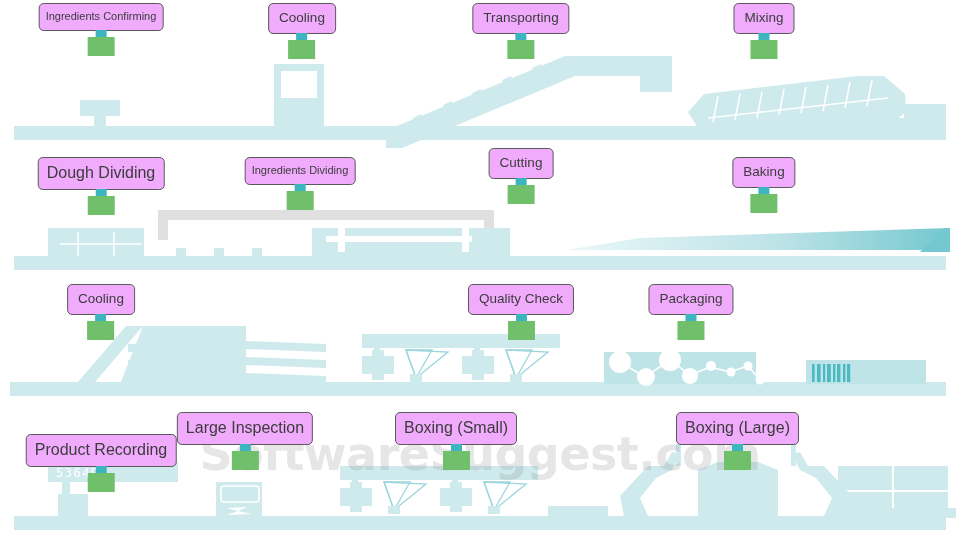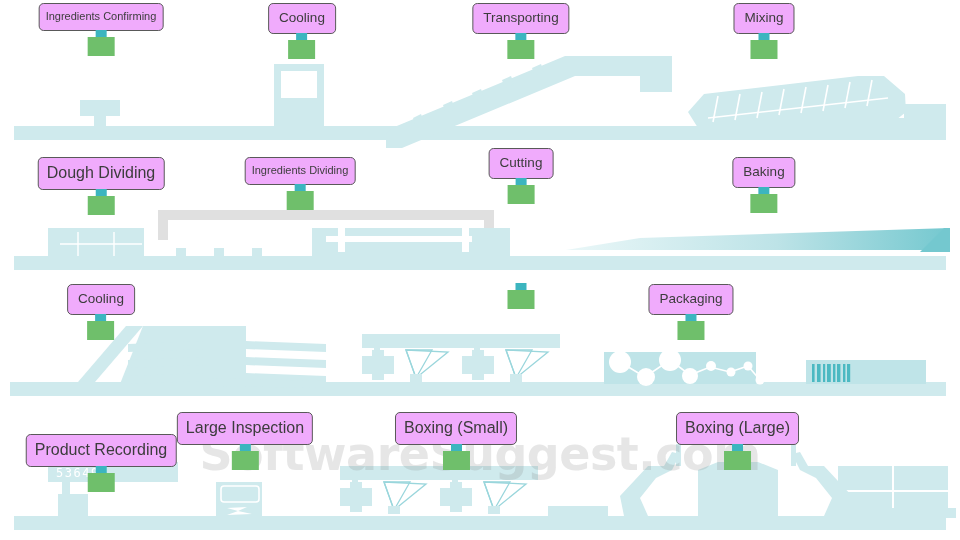--- a/index.html
+++ b/index.html
@@ -328,20 +328,21 @@
     <div class="marker-stem"></div>
     <div class="marker-dot"></div>
   </div>
 
   <div class="marker" style="left:101px; top:284px;">
     <div class="marker-box">Cooling</div>
     <div class="marker-stem"></div>
     <div class="marker-dot"></div>
   </div>
   <div class="marker" style="left:521px; top:284px;">
+    <div class="marker-box">Quality Check</div>
     <div class="marker-stem"></div>
     <div class="marker-dot"></div>
   </div>
   <div class="marker" style="left:691px; top:284px;">
     <div class="marker-box">Packaging</div>
     <div class="marker-stem"></div>
     <div class="marker-dot"></div>
   </div>
 
   <div class="marker" style="left:101px; top:412px;margin-top:22px;">

